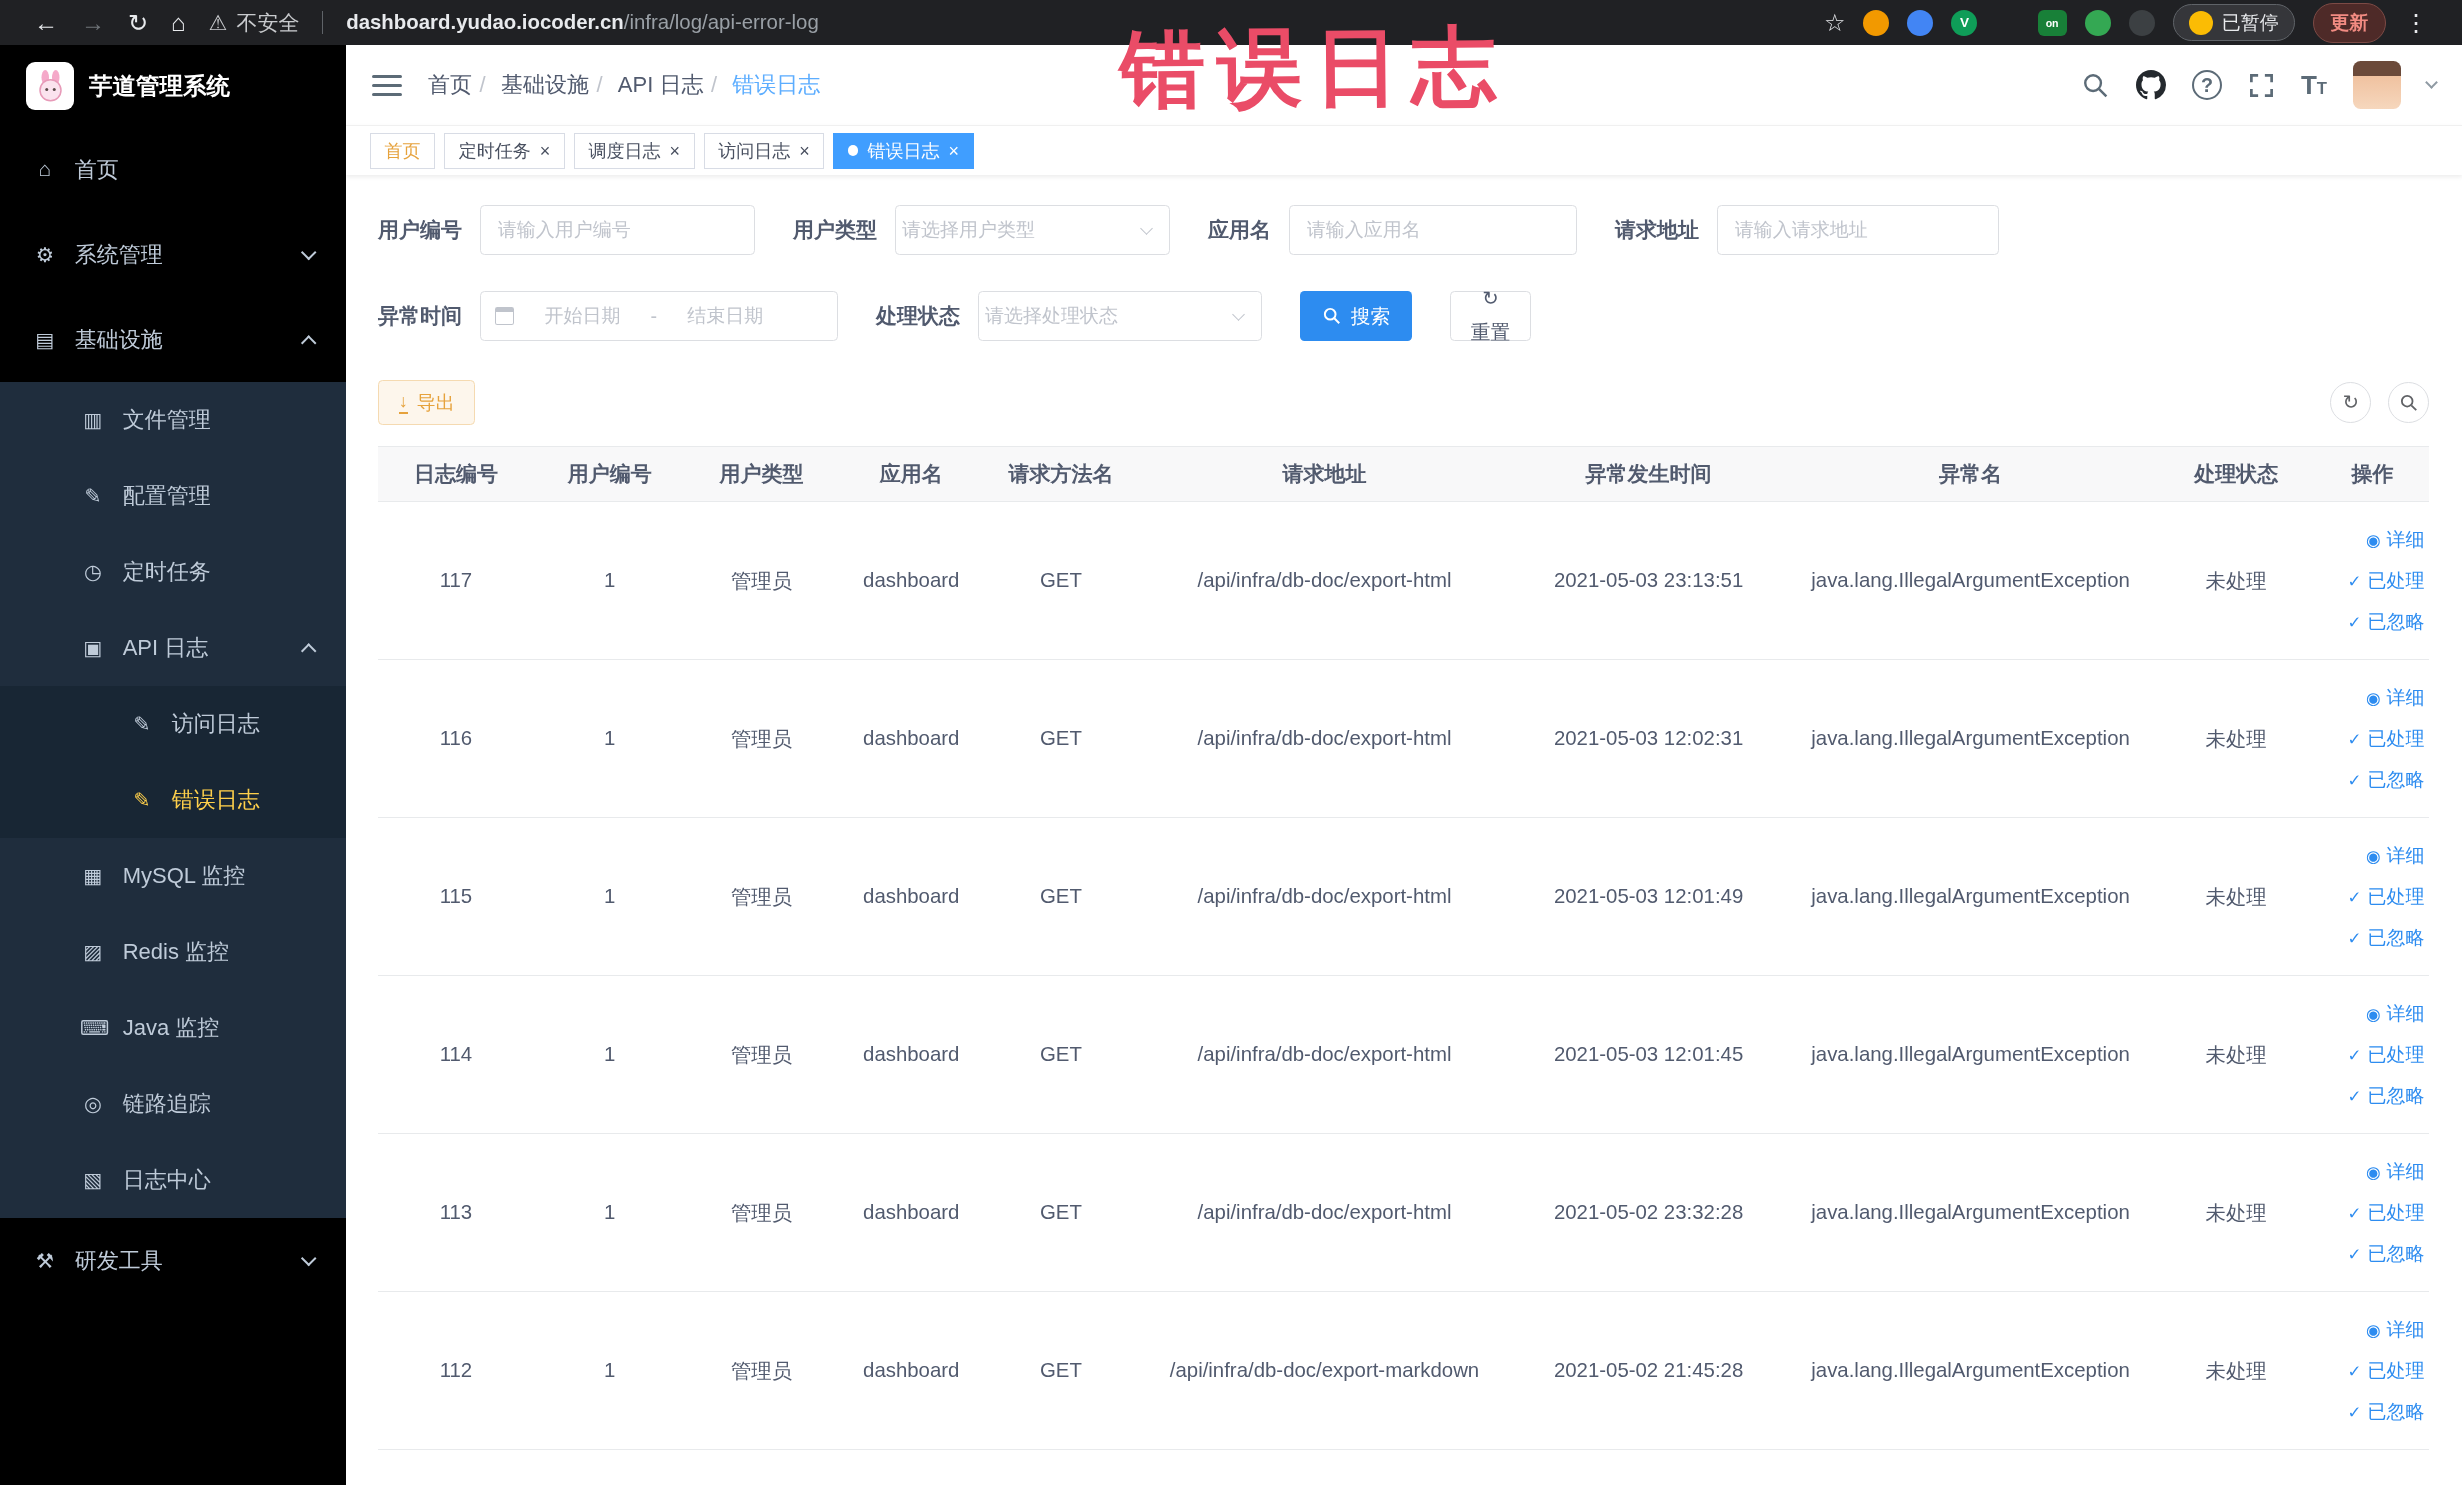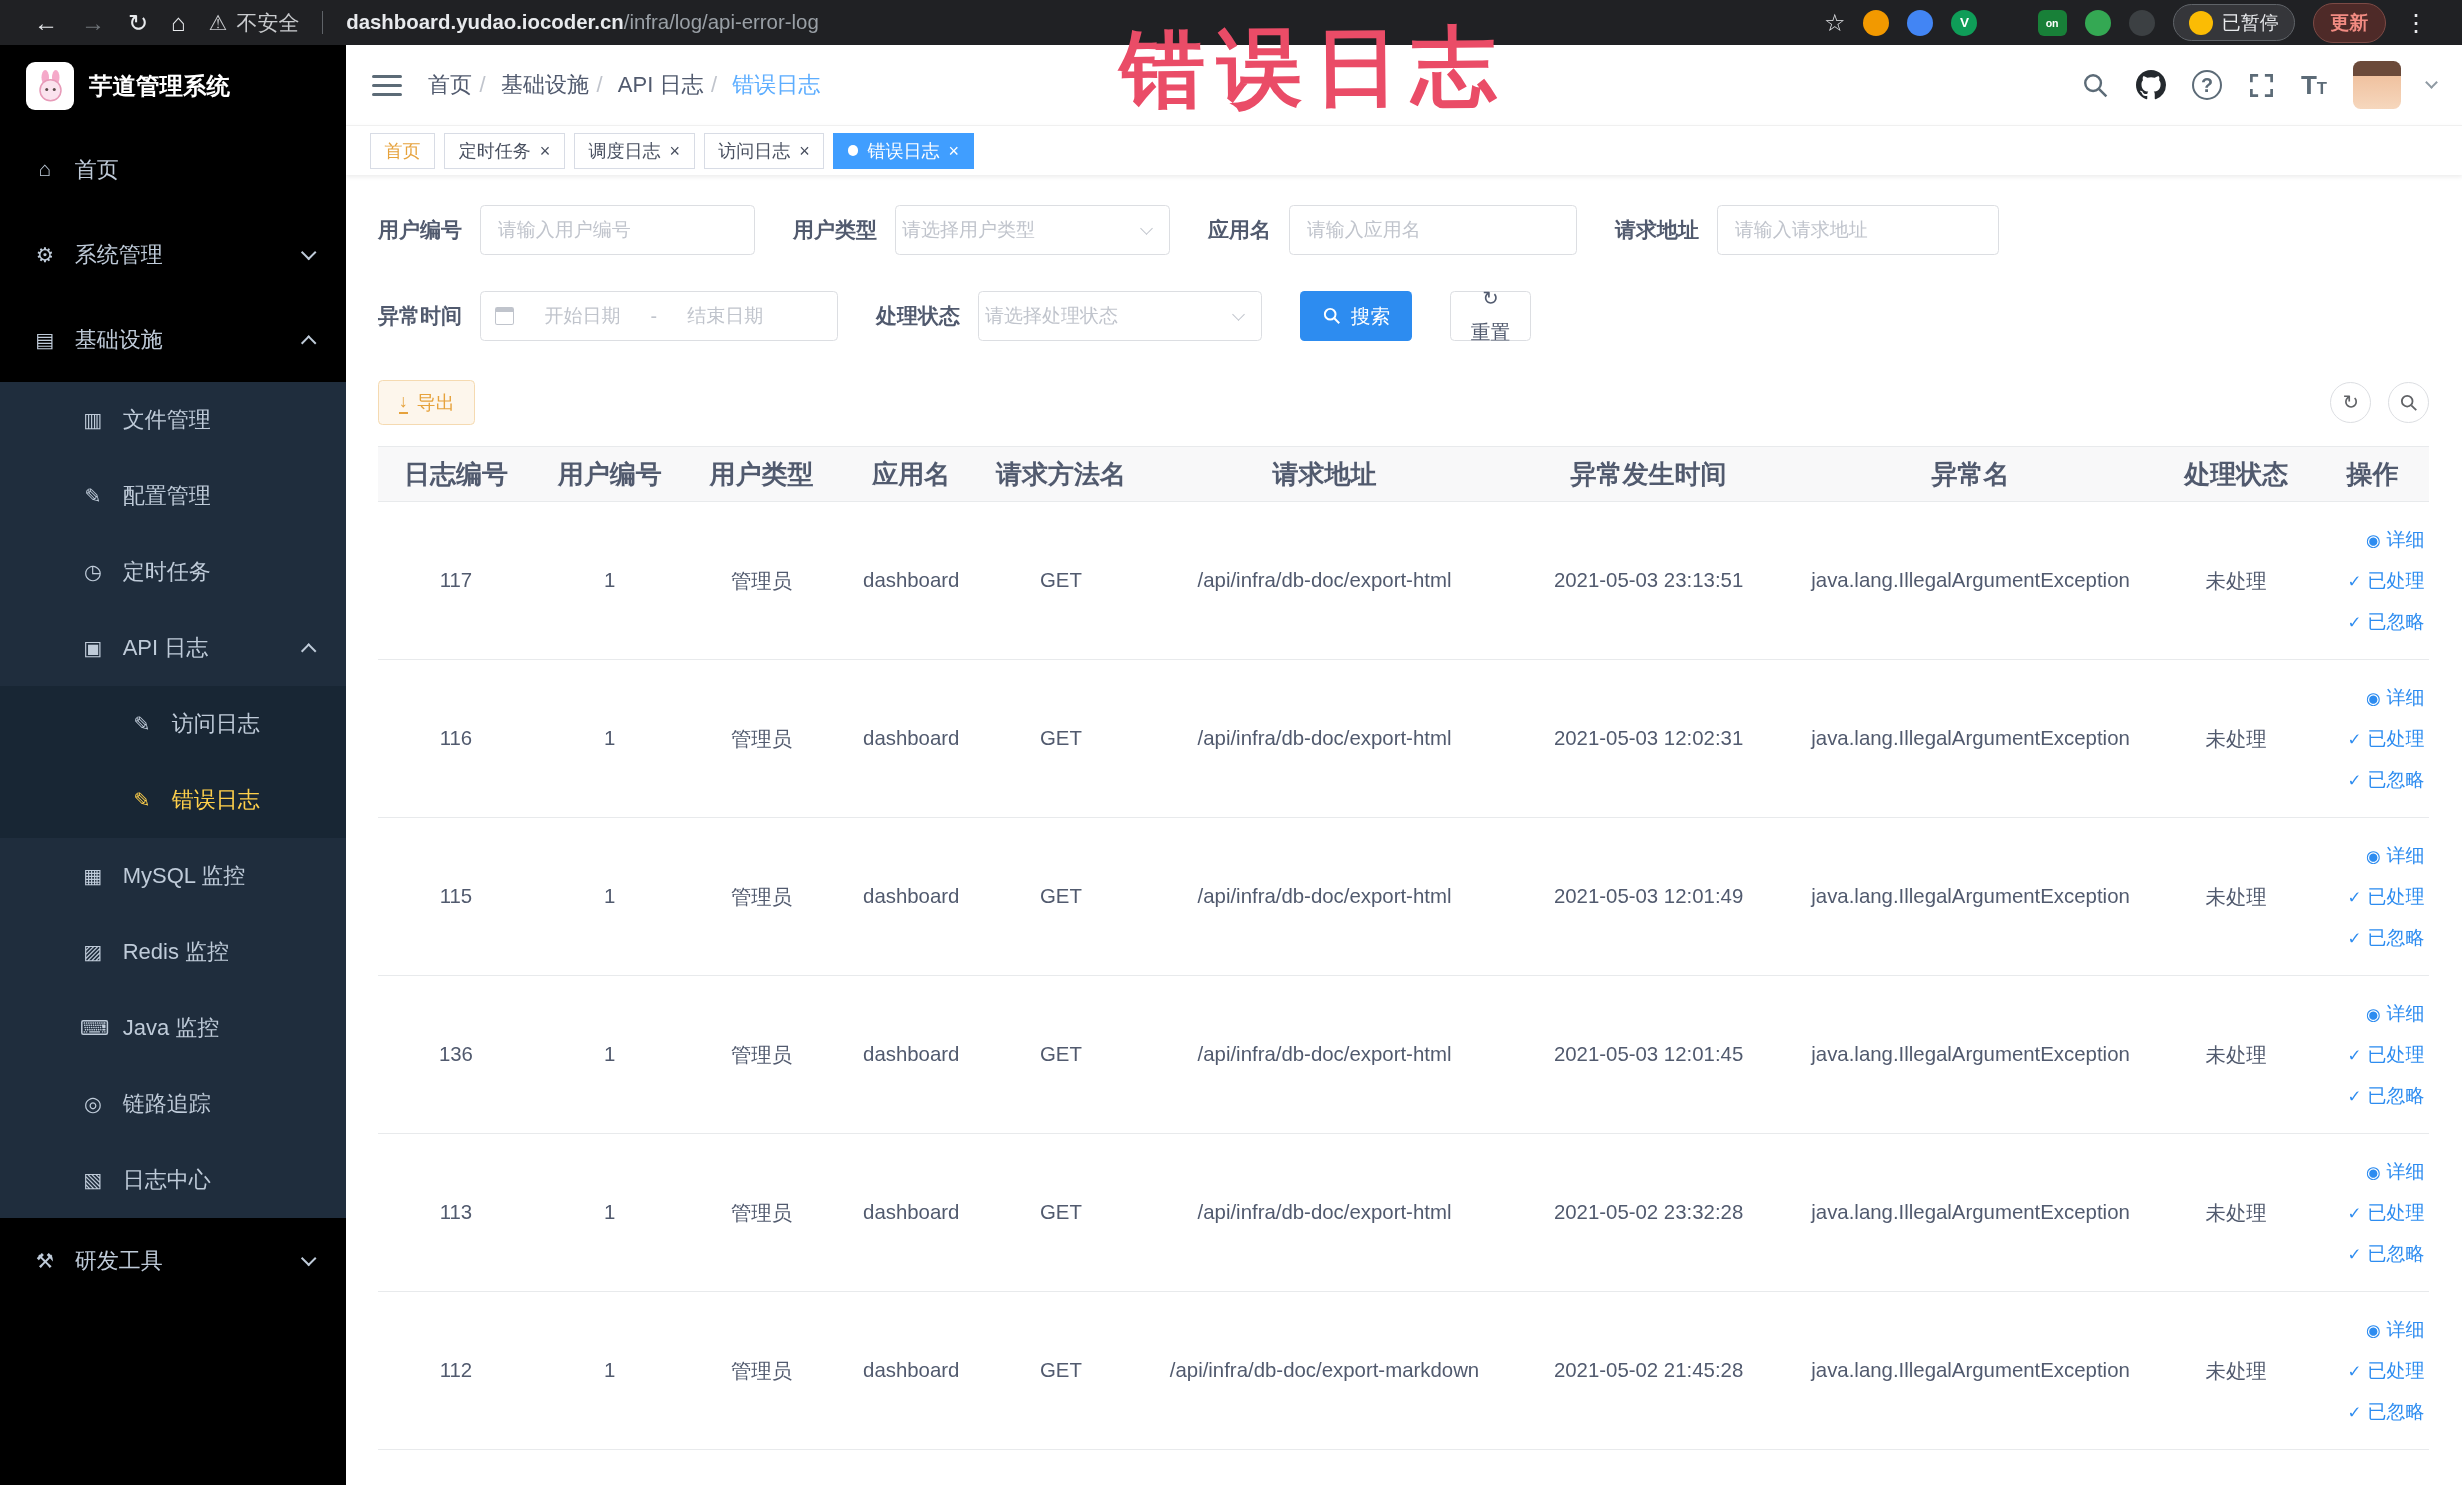--- a/index.html
+++ b/index.html
@@ -105,21 +105,21 @@
   .btn-warning{ background:#fdf6ec; color:#e6a23c; border-color:#f5dab1; height:45px; padding:0 19.7px; font-size:19px; }
   .i-download{ display:inline-block; border-bottom:2.3px solid currentColor; line-height:1; padding-bottom:1.5px; }
   .i-download::before{ content:"↓"; font-size:18px; }
 
   .toolbar-row{ display:flex; align-items:center; justify-content:space-between; margin-bottom:21px; }
   .toolbar-right{ display:flex; align-items:center; gap:16.7px; }
   .circle-btn{ width:41px; height:41px; border-radius:50%; border:0.8px solid #dcdee2; display:flex; align-items:center; justify-content:center; color:#606266; cursor:pointer; background:#fff; }
 
   
   table{ width:100%; border-collapse:collapse; table-layout:fixed; color:#515a6e; }
-  thead th{ background:#f8f8f9; font-size:26px; font-weight:700; height:55px; border-top:0.8px solid #e8eaec; border-bottom:0.8px solid #e8eaec; text-align:center; white-space:nowrap; }
+  thead th{ background:#f8f8f9; font-size:21px; font-weight:700; height:55px; border-top:0.8px solid #e8eaec; border-bottom:0.8px solid #e8eaec; text-align:center; white-space:nowrap; }
   tbody td{ height:158px; border-bottom:0.8px solid #e8eaec; font-size:20.4px; text-align:center; vertical-align:middle; overflow:hidden; white-space:nowrap; }
   .td-actions{ text-align:right; padding-right:4.5px; }
   .action-link{ display:flex; align-items:center; justify-content:flex-end; gap:6px; color:#2d8cf0; font-size:19px; height:41px; cursor:pointer; }
   .i-eye::before{ content:"◉"; font-size:16.7px; }
   .i-check::before{ content:"✓"; font-size:16.7px; }
 
   
   .annotation{ position:absolute; left:1120px; top:10.6px; font-size:85px; font-weight:700; color:#ea4c67; letter-spacing:12px; z-index:50; transform:rotate(-0.5deg); white-space:nowrap; }
 
   svg{ display:block; }
@@ -476,21 +476,21 @@
                   <span class="i-check"></span>
                   <span>已处理</span>
                 </div>
               <div class="action-link">
                   <span class="i-check"></span>
                   <span>已忽略</span>
                 </div>
             </td>
           </tr>
           <tr>
-            <td>136</td>
+            <td>114</td>
             <td>1</td>
             <td>管理员</td>
             <td>dashboard</td>
             <td>GET</td>
             <td>/api/infra/db-doc/export-html</td>
             <td>2021-05-03 12:01:45</td>
             <td>java.lang.IllegalArgumentException</td>
             <td>未处理</td>
             <td class="td-actions">
               <div class="action-link">

